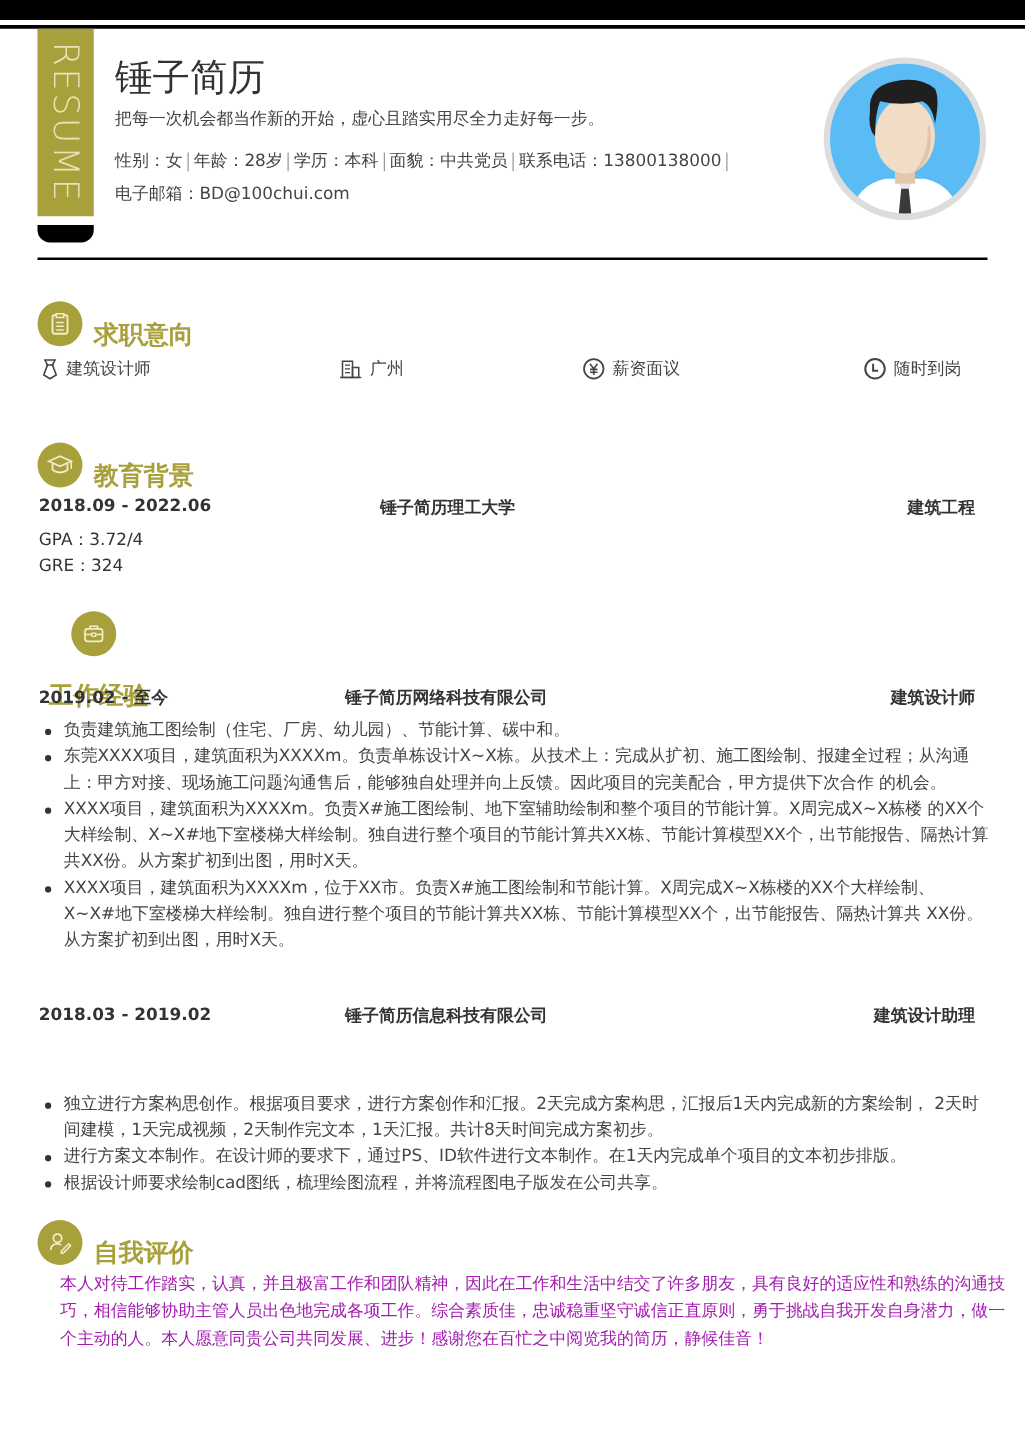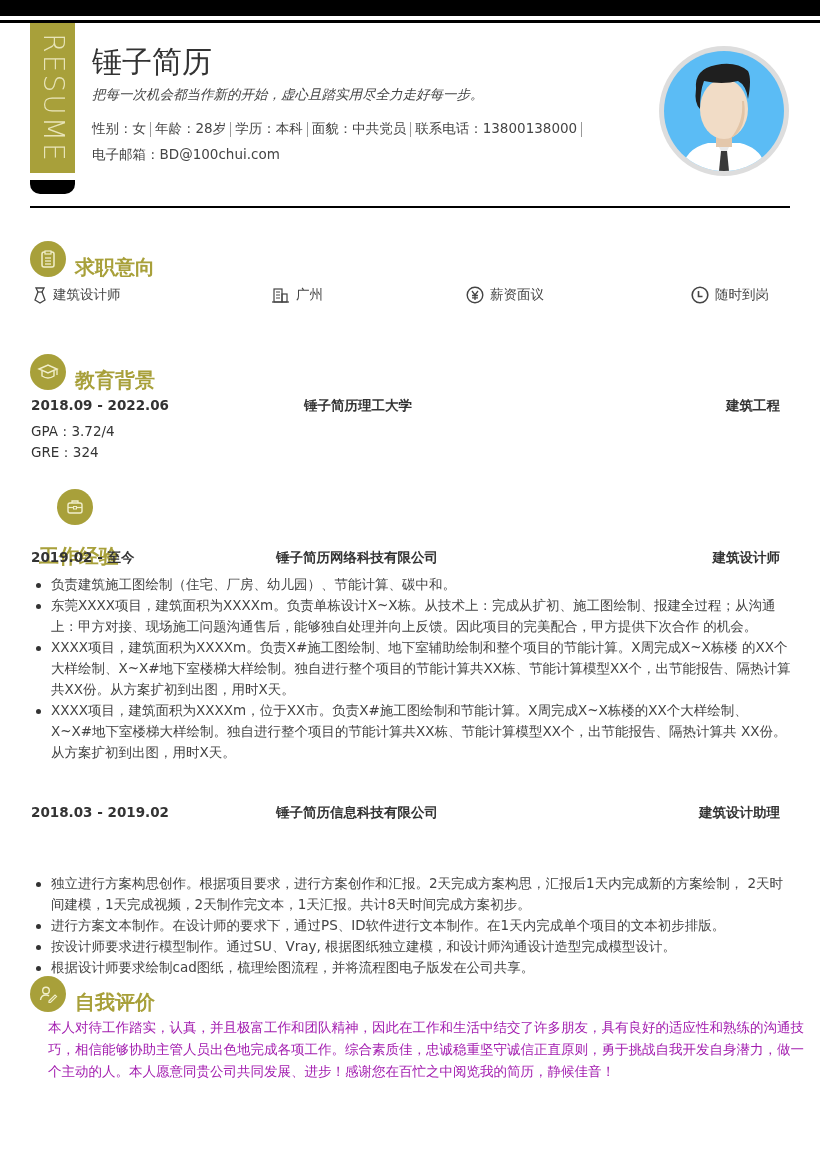--- a/index.html
+++ b/index.html
@@ -7,21 +7,21 @@
   body { font-family: "DejaVu Sans", "Liberation Sans", sans-serif; color: #333; position: relative; }
 
   .top-bar { position: absolute; left: 0; top: 0; width: 820px; height: 16px; background: #000; }
   .top-bar-line { position: absolute; left: 0; top: 20px; width: 820px; height: 3px; background: #000; }
 
   .resume-tab { position: absolute; left: 30px; top: 23px; width: 45px; height: 150px; background: #a8a03a; overflow: hidden; }
   .resume-tab span { position: absolute; left: 50%; top: 50%; transform: translate(-50%, -50%) rotate(90deg); color: #e8e4b8; font-size: 28px; letter-spacing: 2px; white-space: nowrap; font-family: "DejaVu Sans", sans-serif; font-weight: 300; }
   .resume-cap { position: absolute; left: 30px; top: 180px; width: 45px; height: 14px; background: #000; border-radius: 0 0 10px 10px; }
 
   .name { position: absolute; left: 92px; top: 42px; font-size: 30px; color: #333; }
-  .motto { position: absolute; left: 92px; top: 86px; font-size: 13.5px; color: #444; font-style: italic; }
+  .motto { position: absolute; left: 92px; top: 86px; font-size: 13.5px; color: #444; }
   .info-line { position: absolute; left: 92px; top: 120px; font-size: 13.5px; color: #444; display: flex; align-items: center; white-space: nowrap; }
   .info-line .sep { display: inline-block; width: 1px; height: 15px; background: #999; margin: 0 4px; }
   .email-line { position: absolute; left: 92px; top: 146px; font-size: 13.5px; color: #444; }
 
   .avatar { position: absolute; left: 659px; top: 46px; width: 130px; height: 130px; border-radius: 50%; background: #ddd; padding: 5px; }
   .avatar-inner { width: 120px; height: 120px; border-radius: 50%; background: #5bbcf5; overflow: hidden; position: relative; }
 
   .header-rule { position: absolute; left: 30px; top: 206px; width: 760px; height: 2px; background: #000; }
 
   .section-head { position: absolute; left: 30px; display: flex; align-items: center; }
@@ -178,21 +178,20 @@
 </ul>
 
 <div class="row3" style="top:804px;">
   <span class="c1">2018.03 - 2019.02</span>
   <span class="c2" style="left:245px;">锤子简历信息科技有限公司</span>
   <span class="c3">建筑设计助理</span>
 </div>
 <ul class="bullets" style="top:829px;margin-top:44px;">
   <li>独立进行方案构思创作。根据项目要求，进行方案创作和汇报。2天完成方案构思，汇报后1天内完成新的方案绘制，  2天时间建模，1天完成视频，2天制作完文本，1天汇报。共计8天时间完成方案初步。</li>
   <li>进行方案文本制作。在设计师的要求下，通过PS、ID软件进行文本制作。在1天内完成单个项目的文本初步排版。</li>
-  <li>按设计师要求进行模型制作。通过SU、Vray, 根据图纸独立建模，和设计师沟通设计造型完成模型设计。</li>
   <li>根据设计师要求绘制cad图纸，梳理绘图流程，并将流程图电子版发在公司共享。</li>
 </ul>
 
 <div class="section-head" style="top:971px;">
   <div class="section-icon">
     <svg width="20" height="20" viewBox="0 0 20 20">
         <circle cx="8" cy="6.5" r="3.3" fill="none" stroke="#f1eecb" stroke-width="1.4"></circle>
         <path d="M2.5 16 Q3 11 8 11 Q10 11 11 12" fill="none" stroke="#f1eecb" stroke-width="1.4"></path>
         <path d="M11 17 L17 11 L18.5 12.5 L12.5 18.5 L11 18.5 Z" fill="none" stroke="#f1eecb" stroke-width="1.2"></path>
       </svg>

